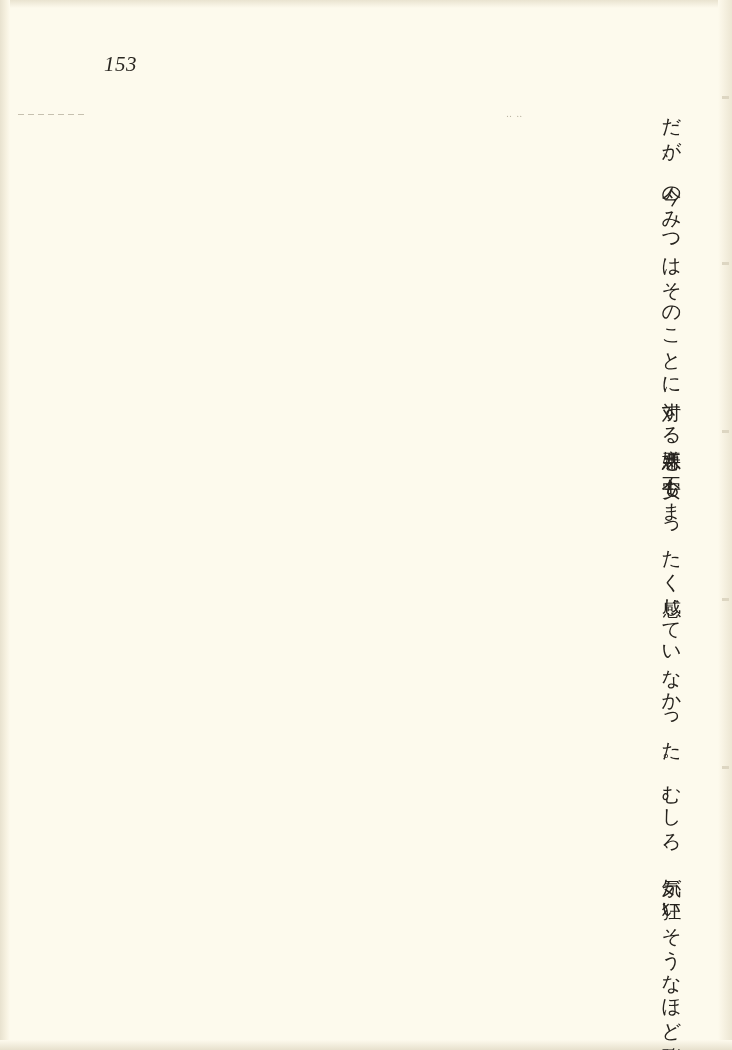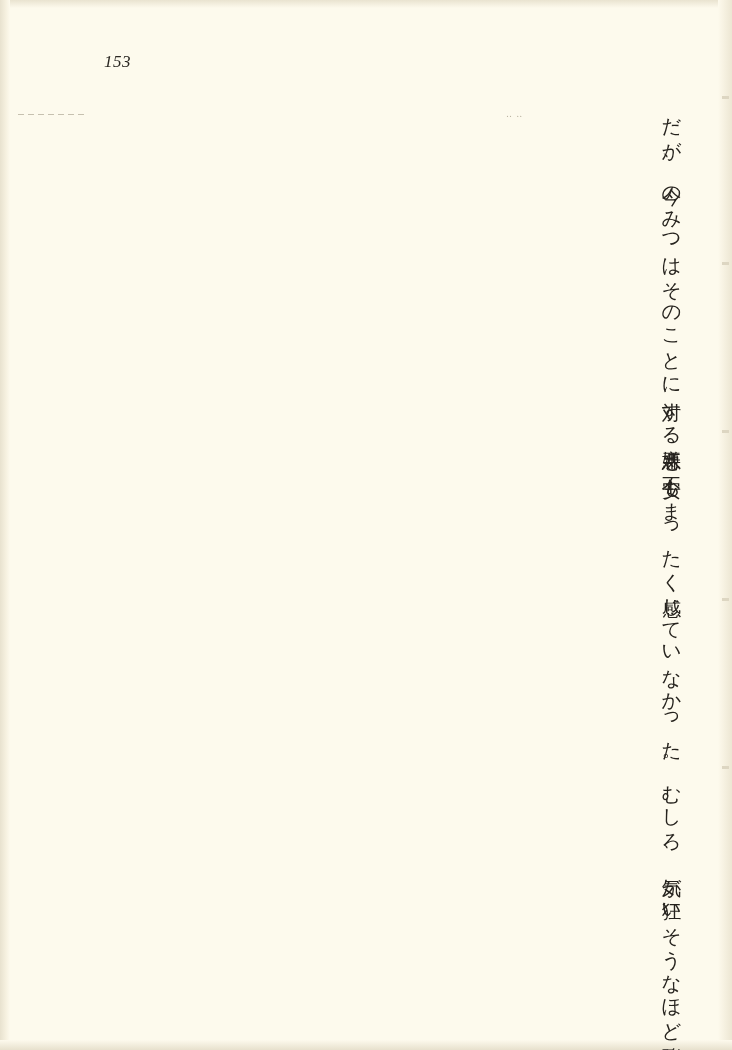--- a/index.html
+++ b/index.html
@@ -48,21 +48,21 @@
     position: absolute;
     top: 52px;
     left: 0;
     width: 732px;
     height: 22px;
   }
   .folio {
     position: absolute;
     left: 104px;
     top: 52px;
-    font-size: 17px;
+    font-size: 21px;
     font-style: italic;
     color: #2a2722;
     letter-spacing: 0.5px;
   }
   .header-rule-left {
     position: absolute;
     left: 18px;
     top: 62px;
     width: 70px;
     height: 1px;

